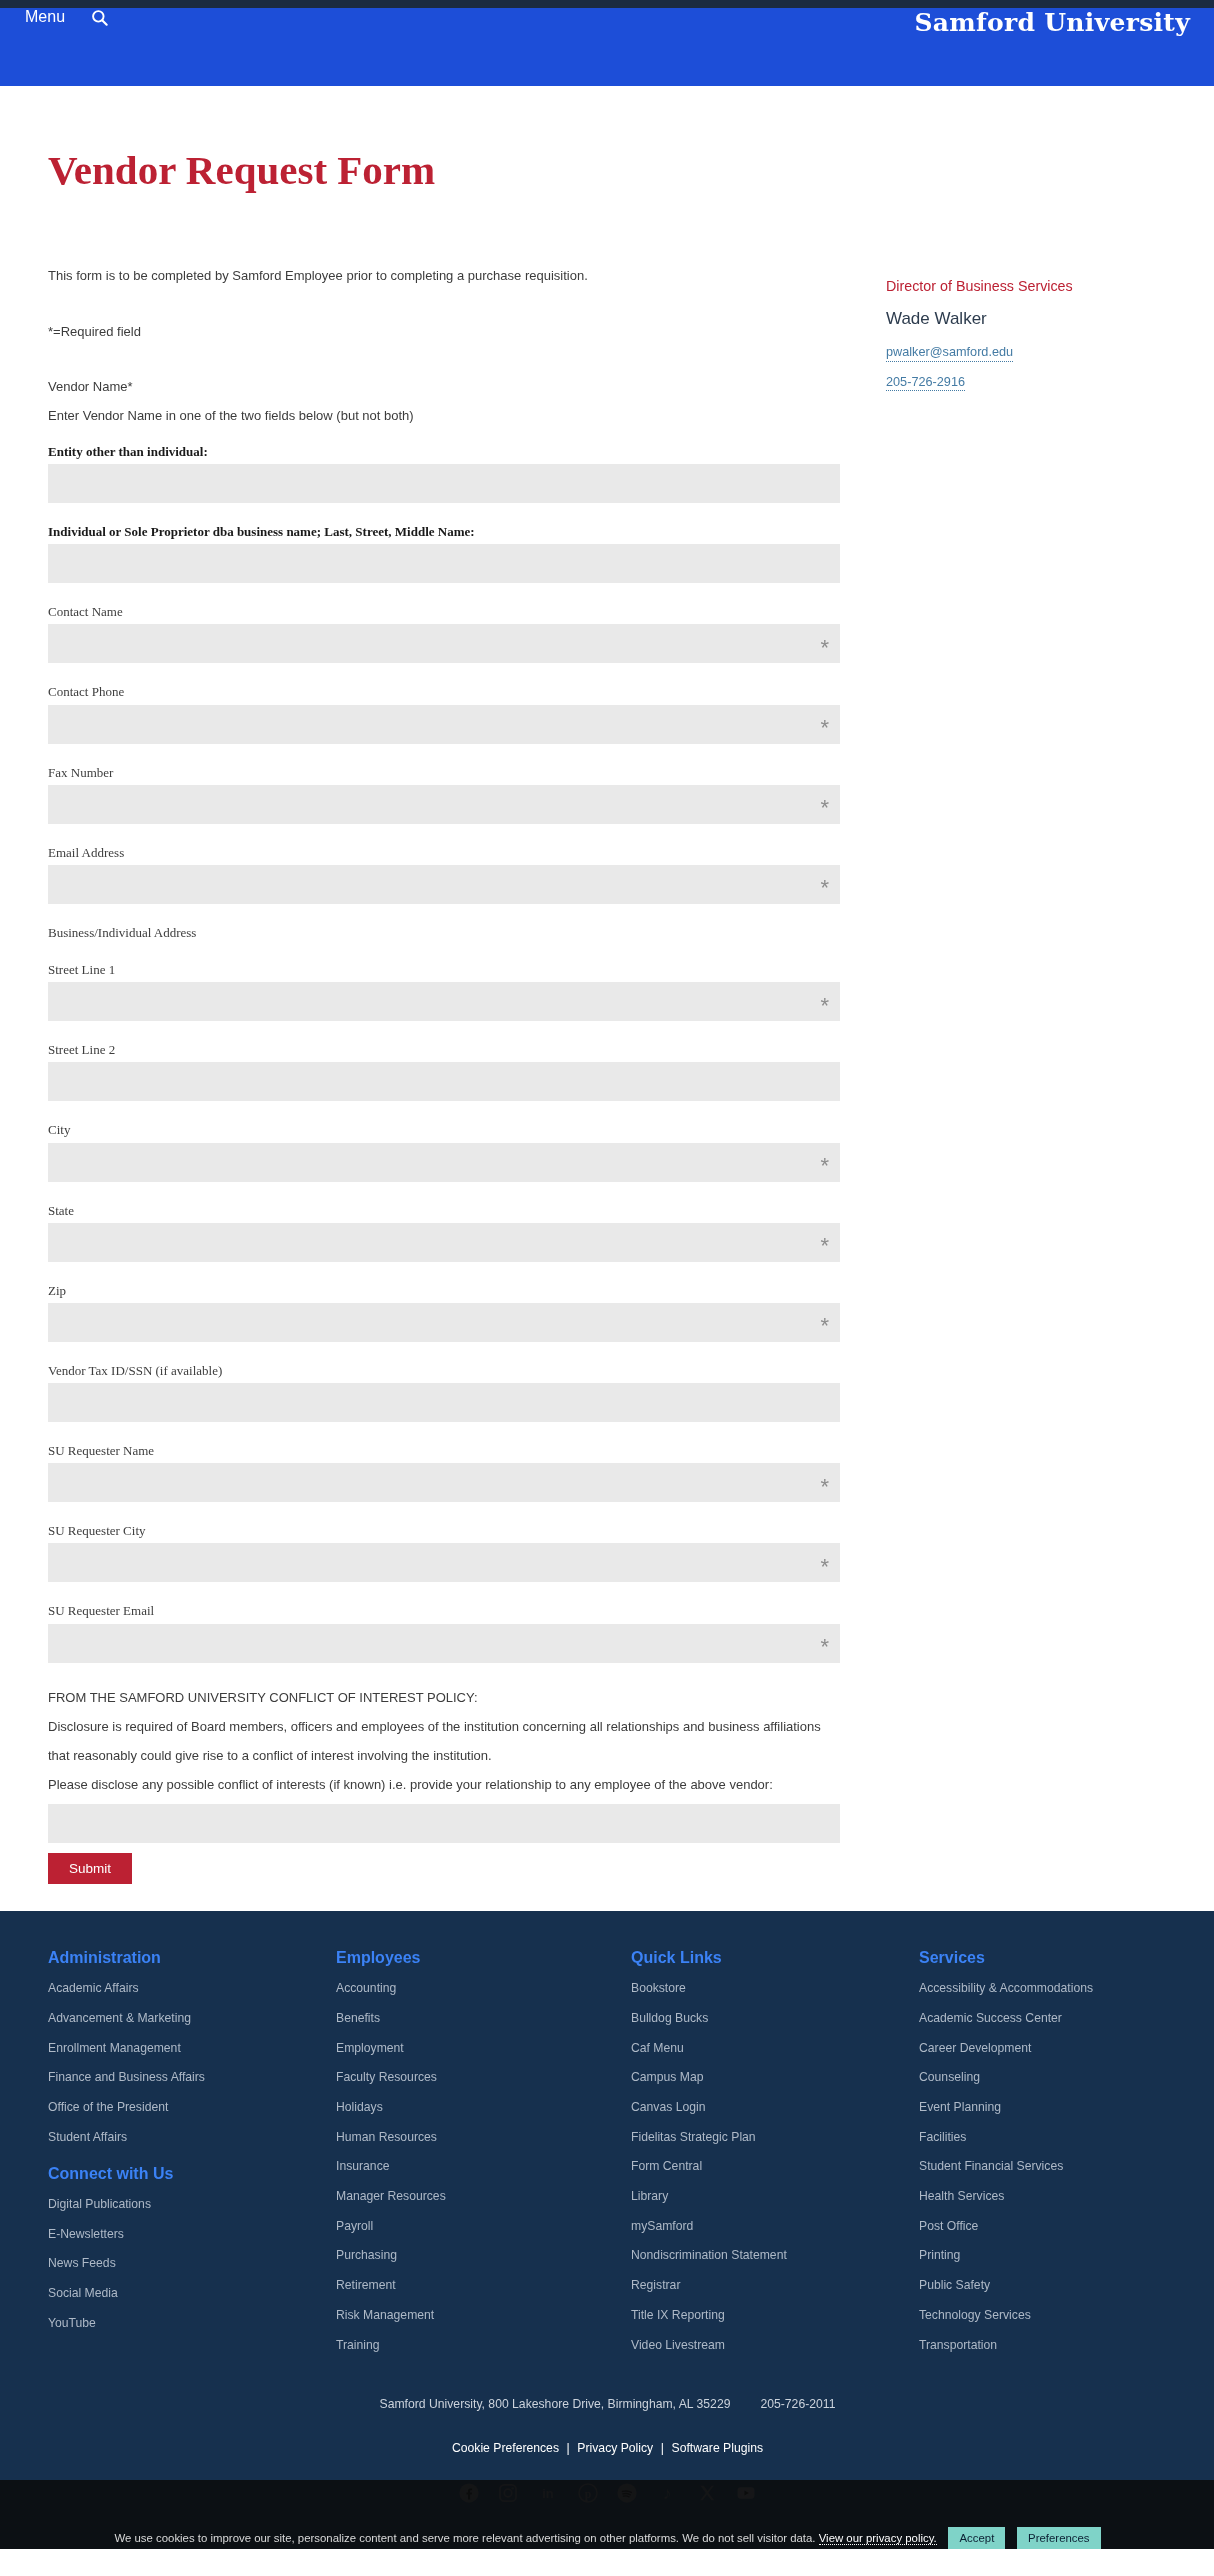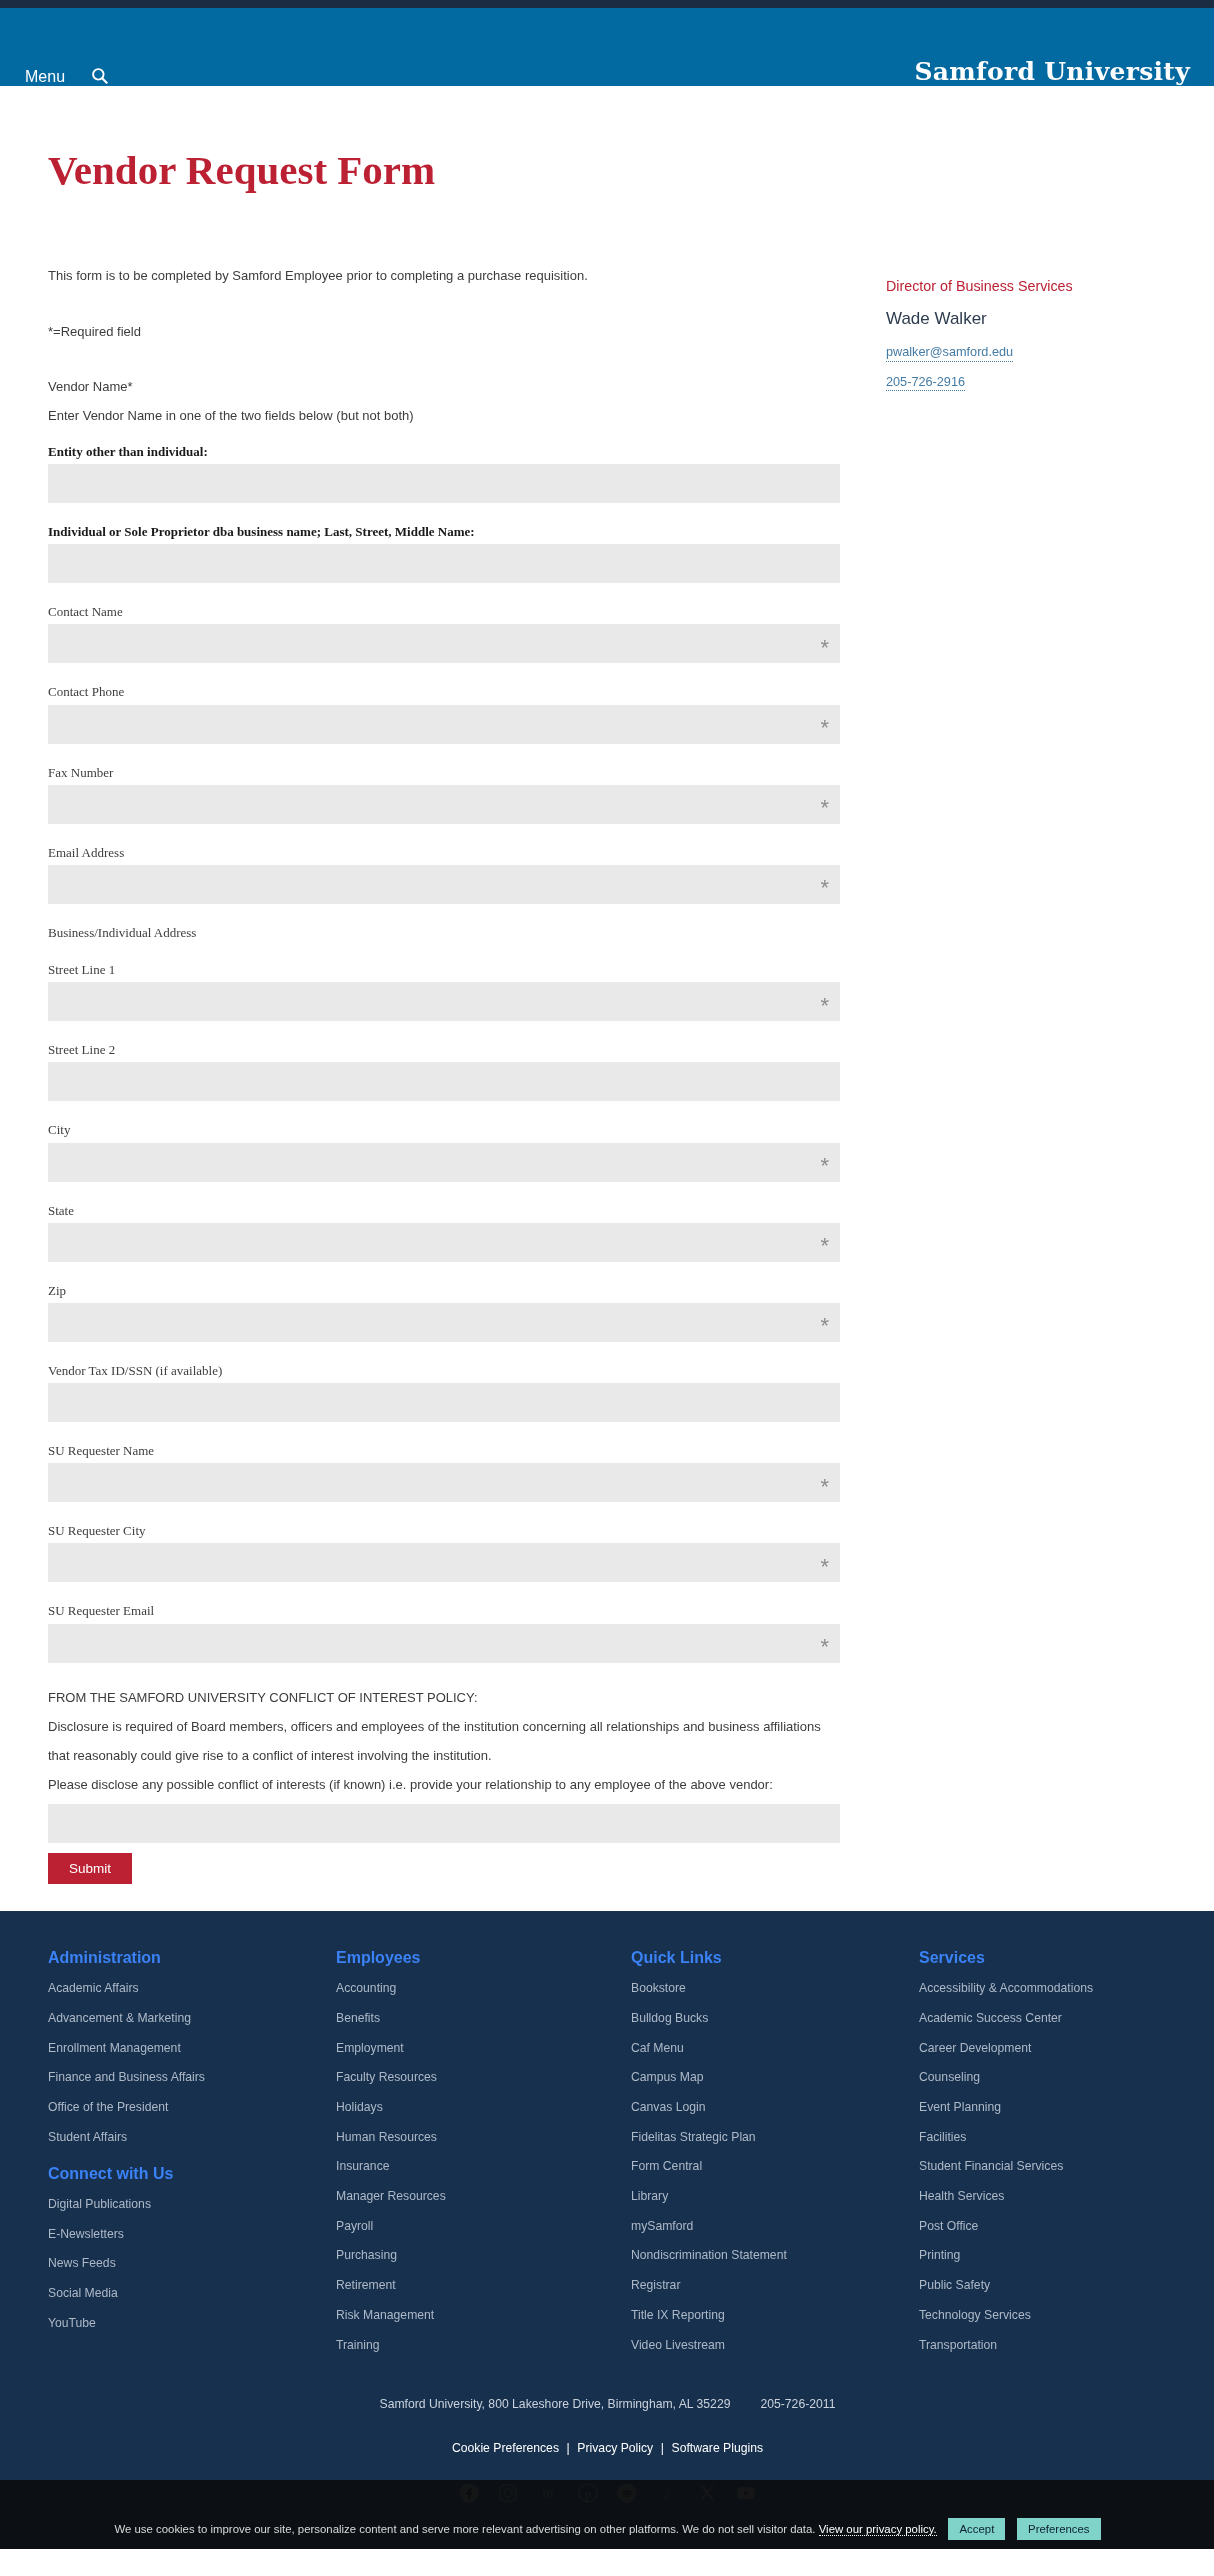--- a/index.html
+++ b/index.html
@@ -1,21 +1,21 @@
 <!DOCTYPE html>
 <html style="font-size:13.5px"><head>
 <meta charset="utf-8">
 <style>
   html,body{margin:0;padding:0;}
   body{font-family:"Liberation Sans",sans-serif;background:#fff;}
   .page{width:1215px;position:relative;background:#fff;overflow:hidden;}
 
   
   .topstrip{height:8.4px;background:#1b2b42;}
-  .navbar{height:78px;background:#0369a1;display:flex;align-items:flex-end;padding:0 25px;box-sizing:border-box;}
+  .navbar{height:78px;background:#1d4ed8;display:flex;align-items:flex-start;padding:0 25px;box-sizing:border-box;}
   .menu-btn{background:none;border:none;color:#fff;font-size:16px;font-family:"Liberation Sans",sans-serif;cursor:pointer;padding:0;}
   .search-ic{margin-left:25px;display:inline-flex;cursor:pointer;}
   .wordmark{margin-left:auto;color:#fff;font-family:"DejaVu Serif",serif;font-weight:bold;font-size:25px;letter-spacing:0.3px;text-decoration:none;}
 
   
   .content{background:#fff;display:flex;padding:0 37px 27px 48px;box-sizing:border-box;}
   .form-col{width:792px;flex:0 0 792px;}
   h1.page-title{margin:62px 0 74px;font-family:"Liberation Serif",serif;font-weight:700;font-size:41px;color:#bc2133;line-height:1.1;}
   .p-std{font-size:13px;color:#3c3c3c;margin:0;line-height:18.6px;}
   #intro{margin-bottom:37px;}
@@ -50,21 +50,21 @@
   .addr-row{display:flex;justify-content:center;gap:30px;color:#ccd3dc;font-size:12.2px;margin-top:30px;line-height:17px;}
   .addr-row a{color:#ccd3dc;text-decoration:none;}
   .legal-row{display:flex;justify-content:center;gap:7.6px;margin-top:27px;font-size:12.2px;line-height:17px;}
   .legal-row a{color:#fff;text-decoration:none;}
   .legal-row .sep{color:#fff;}
   .social-row{display:flex;justify-content:center;gap:17.7px;margin-top:25px;}
   .social-icon{width:22px;height:22px;display:inline-flex;cursor:pointer;}
   .social-icon svg{width:22px;height:22px;}
 
   
-  .cookie-banner{position:absolute;left:0;right:0;bottom:0;height:69px;background:rgba(10,10,10,.85);box-sizing:border-box;padding-top:38px;display:flex;justify-content:center;align-items:flex-start;gap:11.8px;}
+  .cookie-banner{position:absolute;left:0;right:0;bottom:0;height:69px;background:rgba(10,10,10,.85);box-sizing:border-box;padding-top:25px;display:flex;justify-content:center;align-items:flex-end;gap:11.8px;}
   .cb-text{font-size:11.4px;color:#d9d9d9;line-height:22px;}
   .cb-link{color:#fff;text-decoration:none;border-bottom:0.8px dotted #fff;}
   .cb-btn{background:#7fd3c8;color:#0c2033;border:none;font-size:11.4px;font-family:"Liberation Sans",sans-serif;padding:5px 11px;cursor:pointer;}
 </style>
 </head>
 <body>
 
 <div class="page">
 
   <header>

